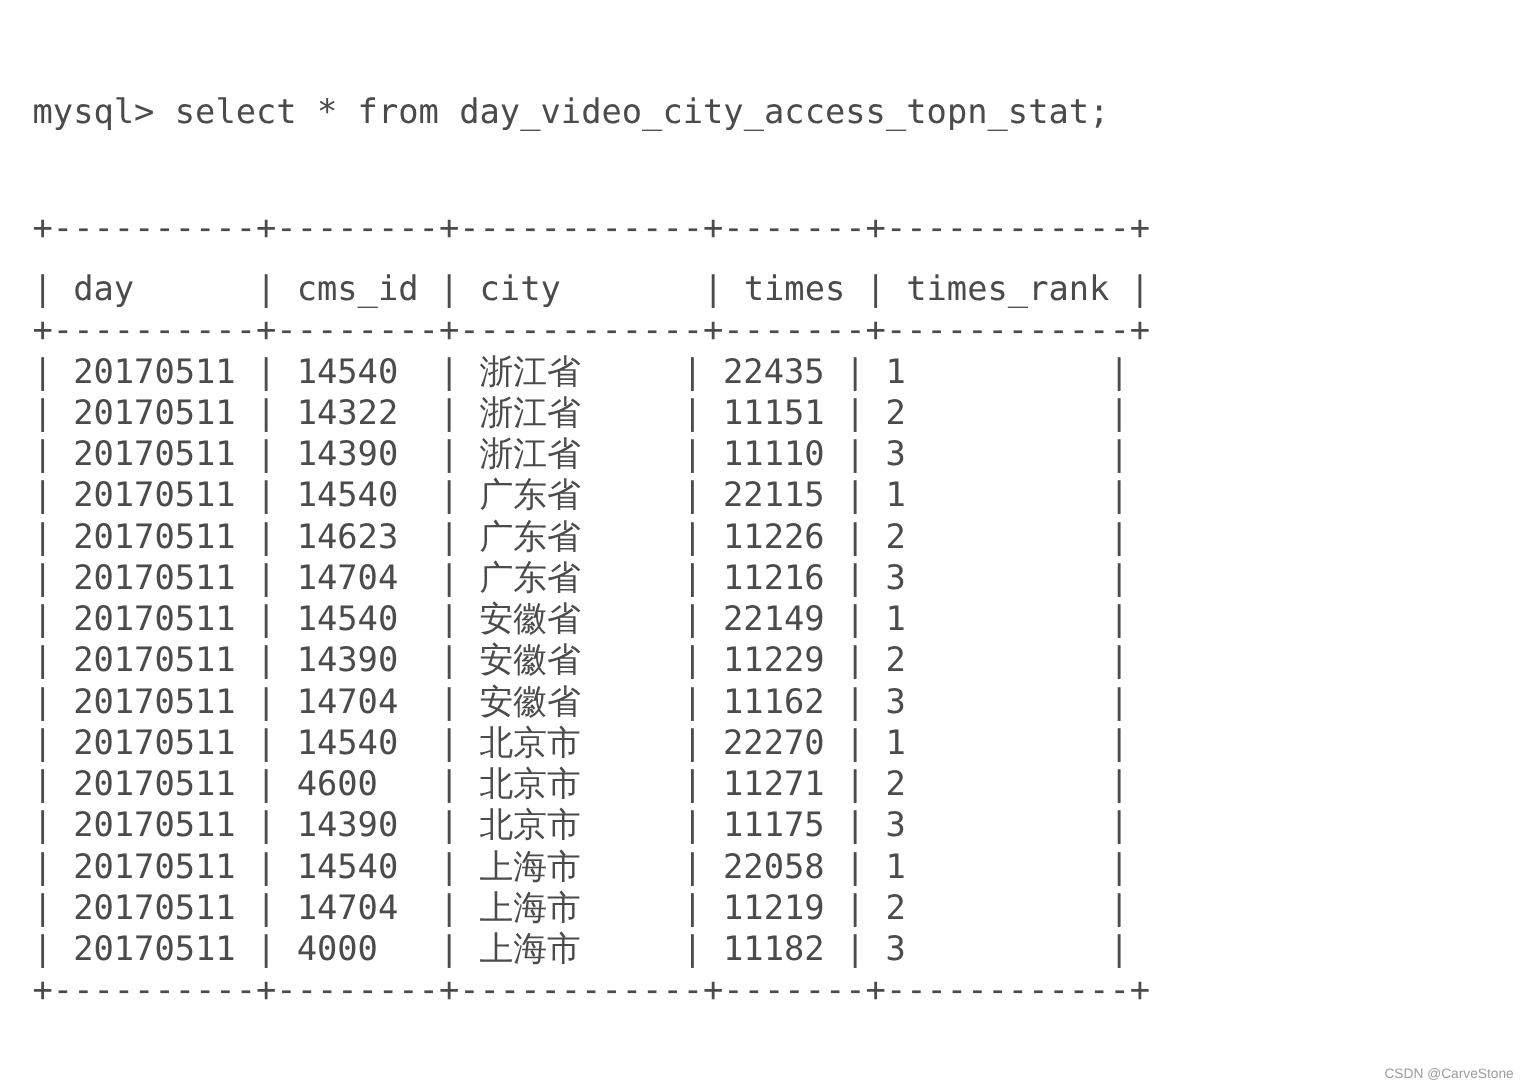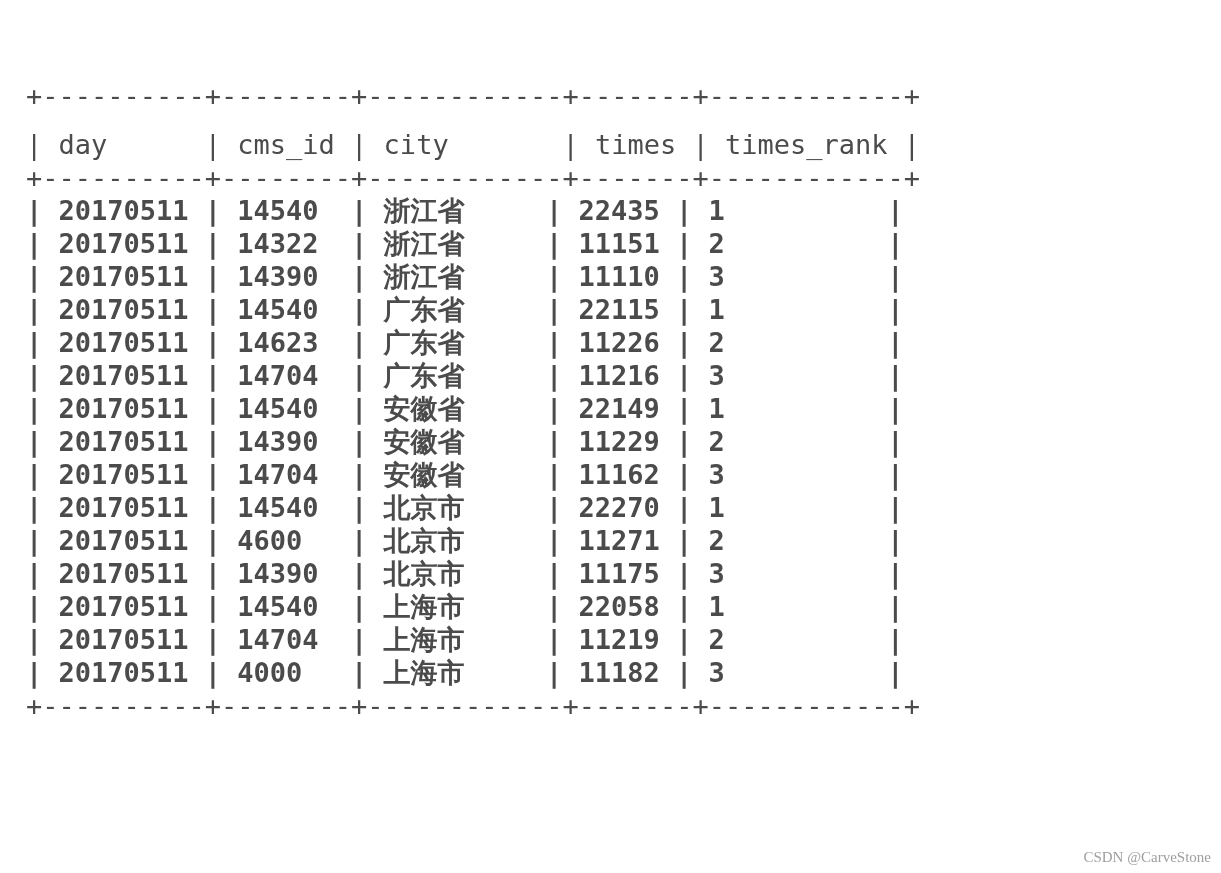--- a/index.html
+++ b/index.html
@@ -35,32 +35,32 @@
   }
   .header-line{
     letter-spacing:0px;
     margin-top:22px;
     margin-bottom:6px;
   }
   .data-line{
     letter-spacing:0px;
     margin-top:6px;
     margin-bottom:6px;
-    font-weight:bold;
   }
   .watermark{
     position:absolute;
     right:10px;
     bottom:8px;
-    font-family:Liberation Serif, serif;
-    font-size:15px;
+    font-family:Liberation Sans, sans-serif;
+    font-size:11px;
     color:rgba(120,120,120,0.72);
     letter-spacing:0px;
   }
 </style>
 </head>
 <body>
 
 <div class="terminal">
+  <div class="query-line"><span>mysql&gt; </span><span>select * from day_video_city_access_topn_stat;</span></div>
   <div id="table-area"><div class="border-line">+----------+--------+------------+-------+------------+</div><div class="header-line">| day      | cms_id | city       | times | times_rank |</div><div class="border-line">+----------+--------+------------+-------+------------+</div><div class="data-line">| 20170511 | 14540  | 浙江省     | 22435 | 1          |</div><div class="data-line">| 20170511 | 14322  | 浙江省     | 11151 | 2          |</div><div class="data-line">| 20170511 | 14390  | 浙江省     | 11110 | 3          |</div><div class="data-line">| 20170511 | 14540  | 广东省     | 22115 | 1          |</div><div class="data-line">| 20170511 | 14623  | 广东省     | 11226 | 2          |</div><div class="data-line">| 20170511 | 14704  | 广东省     | 11216 | 3          |</div><div class="data-line">| 20170511 | 14540  | 安徽省     | 22149 | 1          |</div><div class="data-line">| 20170511 | 14390  | 安徽省     | 11229 | 2          |</div><div class="data-line">| 20170511 | 14704  | 安徽省     | 11162 | 3          |</div><div class="data-line">| 20170511 | 14540  | 北京市     | 22270 | 1          |</div><div class="data-line">| 20170511 | 4600   | 北京市     | 11271 | 2          |</div><div class="data-line">| 20170511 | 14390  | 北京市     | 11175 | 3          |</div><div class="data-line">| 20170511 | 14540  | 上海市     | 22058 | 1          |</div><div class="data-line">| 20170511 | 14704  | 上海市     | 11219 | 2          |</div><div class="data-line">| 20170511 | 4000   | 上海市     | 11182 | 3          |</div><div class="border-line">+----------+--------+------------+-------+------------+</div></div>
 </div>
 
 <div class="watermark">CSDN @CarveStone</div>
 
 </body></html>

